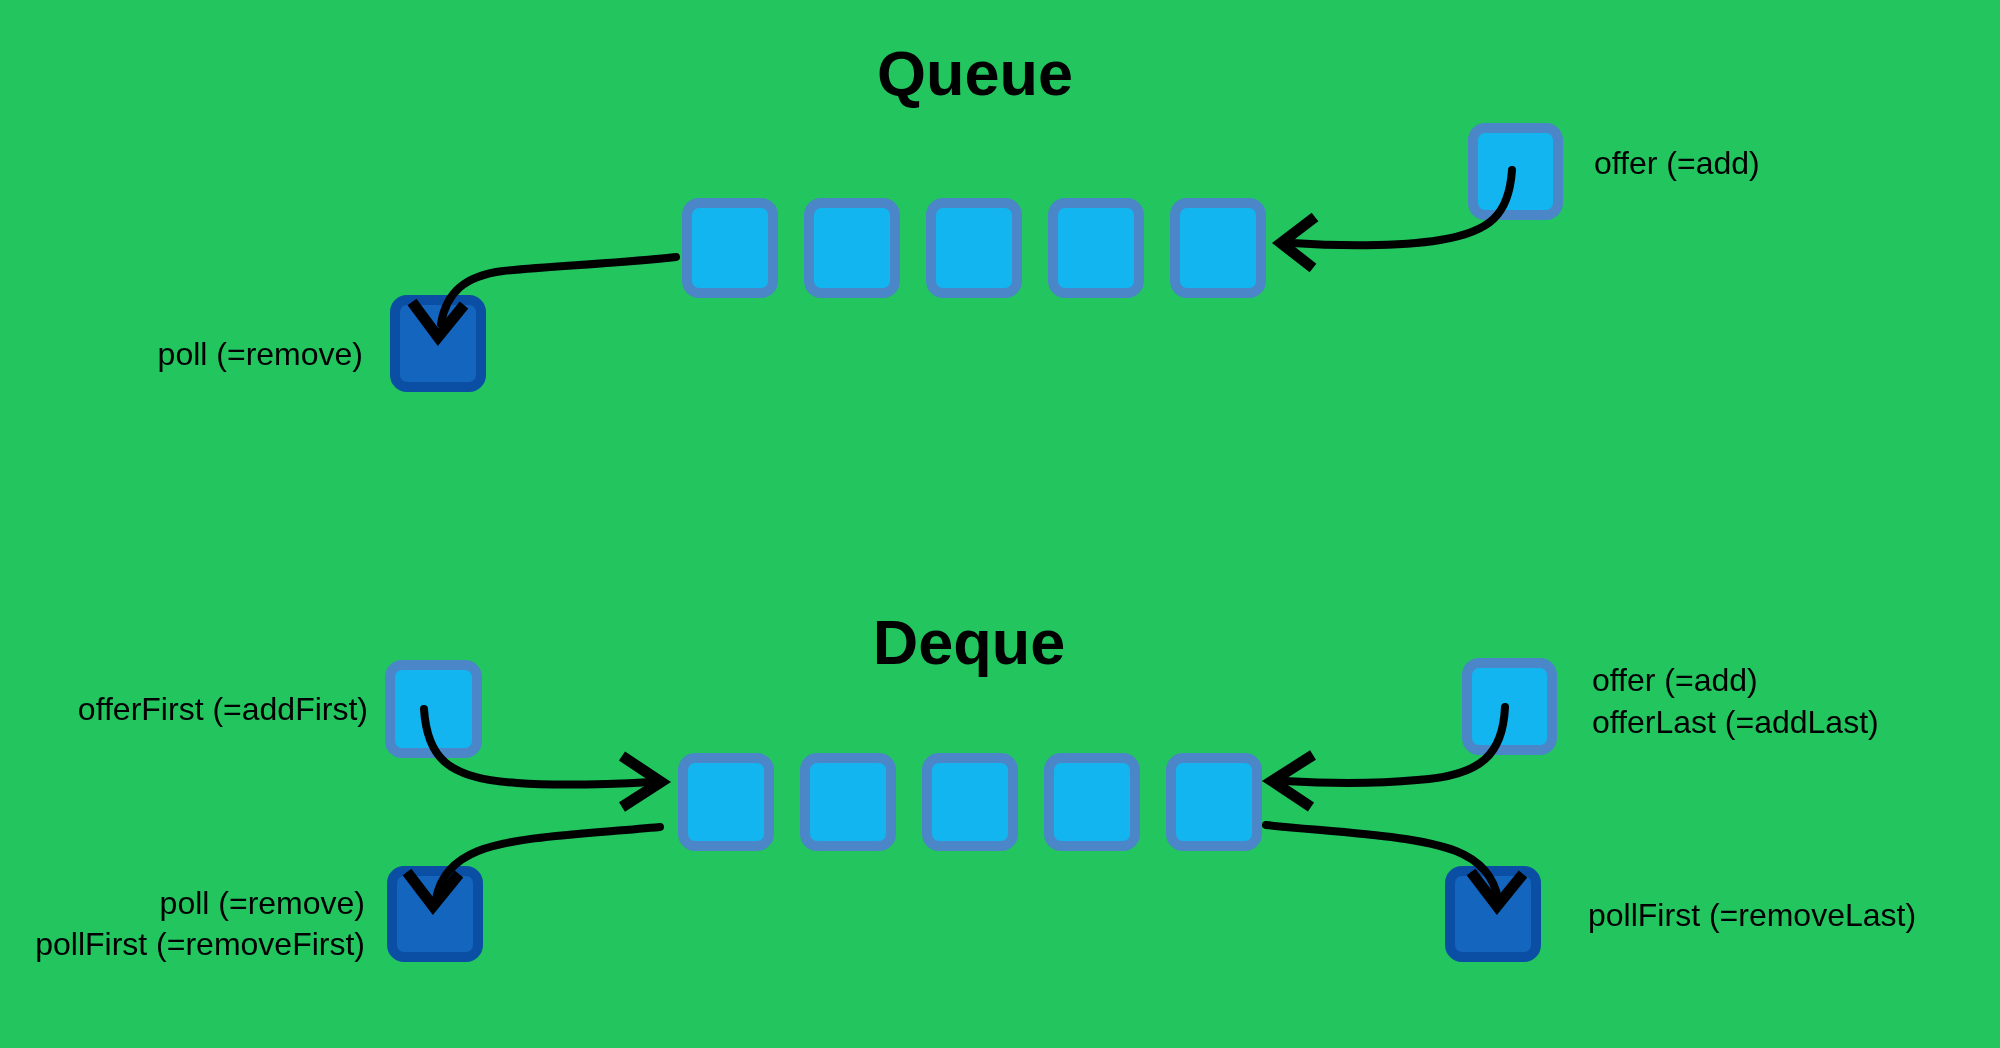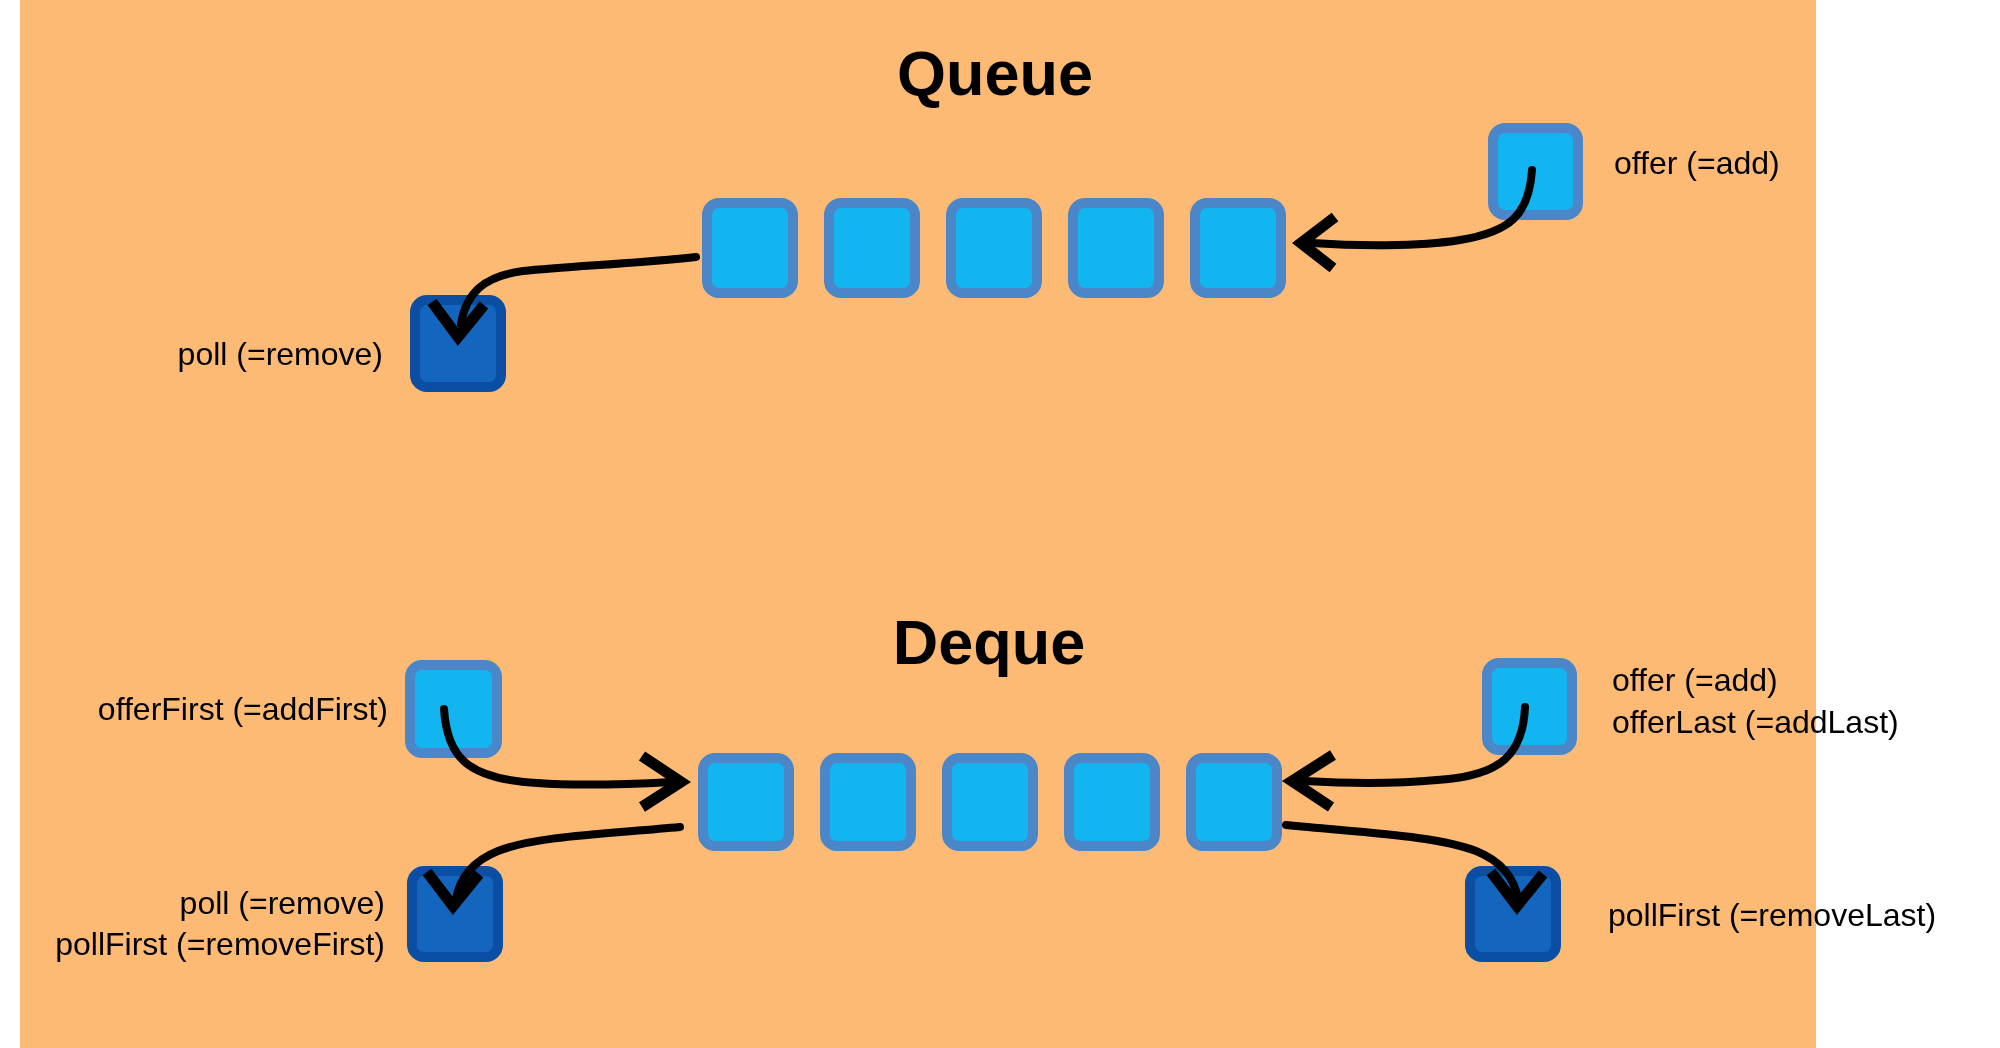--- a/index.html
+++ b/index.html
@@ -2,25 +2,24 @@
 <html><head>
 <meta charset="utf-8">
 <style>
   html, body {
     margin: 0;
     padding: 0;
     background: #ffffff;
   }
   .stage {
     position: relative;
-    width: 1796px;
+    width: 2000px;
     height: 1048px;
-    background: #fdba74;
+    background: #22c55e;
     font-family: "Liberation Sans", sans-serif;
-    margin-left: 20px;
   }
   svg { display: block; }
   .title {
     font-family: "Liberation Sans", sans-serif;
     font-size: 63px;
     font-weight: 700;
   }
   .label {
     font-family: "Liberation Sans", sans-serif;
     font-size: 32px;

